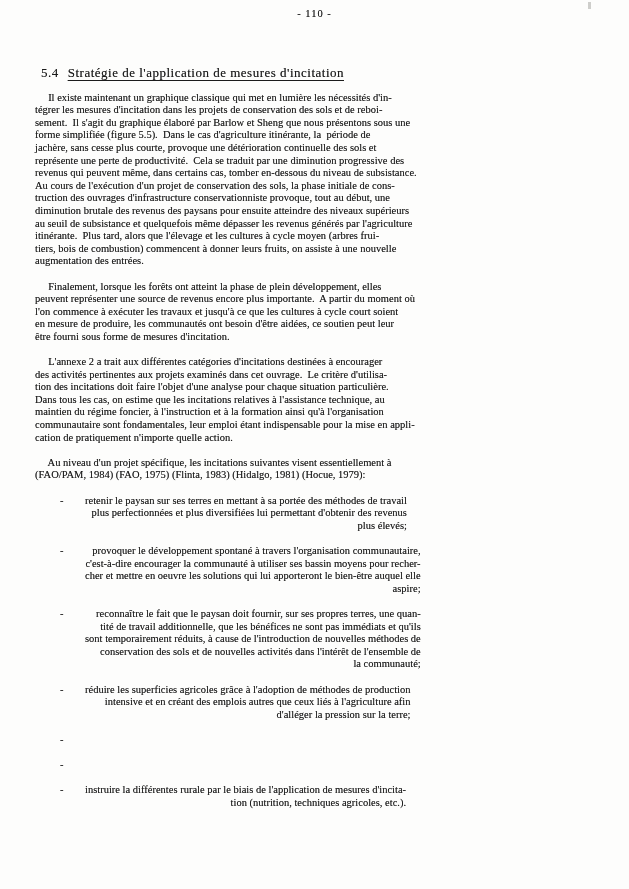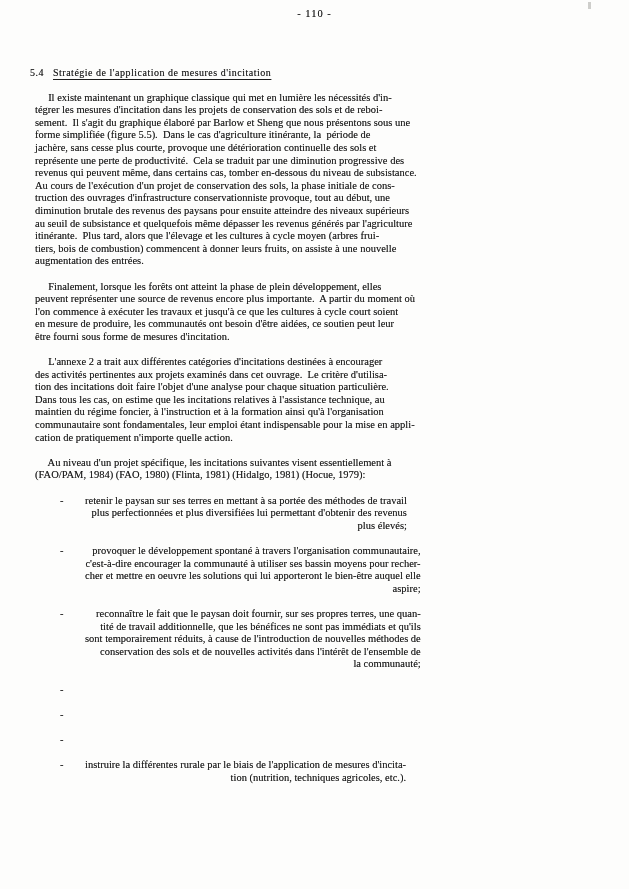--- a/index.html
+++ b/index.html
@@ -18,22 +18,22 @@
     line-height: 12.6px;
     overflow: hidden;
     text-shadow: 0 0 0.4px rgba(20,20,20,0.55);
   }
   .page-number {
     text-align: center;
     padding-top: 8px;
     letter-spacing: 1px;
   }
   .heading {
-    margin: 45px 0 0 30px;
-    font-size: 10px;
+    margin: 45px 0 0 41px;
+    font-size: 13px;
     letter-spacing: 0.5px;
     line-height: 14px;
     white-space: nowrap;
   }
   .h-num {
     margin-right: 9px;
   }
   .h-title {
     text-decoration: underline;
     text-underline-offset: 2.5px;
@@ -101,21 +101,21 @@
 en mesure de produire, les communautés ont besoin d'être aidées, ce soutien peut leur
 être fourni sous forme de mesures d'incitation.</div>
         <div class="para">     L'annexe 2 a trait aux différentes catégories d'incitations destinées à encourager
 des activités pertinentes aux projets examinés dans cet ouvrage.  Le critère d'utilisa-
 tion des incitations doit faire l'objet d'une analyse pour chaque situation particulière.
 Dans tous les cas, on estime que les incitations relatives à l'assistance technique, au
 maintien du régime foncier, à l'instruction et à la formation ainsi qu'à l'organisation
 communautaire sont fondamentales, leur emploi étant indispensable pour la mise en appli-
 cation de pratiquement n'importe quelle action.</div>
         <div class="para">     Au niveau d'un projet spécifique, les incitations suivantes visent essentiellement à
-(FAO/PAM, 1984) (FAO, 1980) (Flinta, 1981) (Hidalgo, 1981) (Hocue, 1979):</div>
+(FAO/PAM, 1984) (FAO, 1975) (Flinta, 1983) (Hidalgo, 1981) (Hocue, 1979):</div>
       </div>
     <div id="incentive-list">
         <div class="bullet">
           <span class="marker">-</span>
           <div class="bullet-text">retenir le paysan sur ses terres en mettant à sa portée des méthodes de travail
 plus perfectionnées et plus diversifiées lui permettant d'obtenir des revenus
 plus élevés;</div>
         </div>
         <div class="bullet">
           <span class="marker">-</span>
@@ -127,20 +127,23 @@
         <div class="bullet">
           <span class="marker">-</span>
           <div class="bullet-text">reconnaître le fait que le paysan doit fournir, sur ses propres terres, une quan-
 tité de travail additionnelle, que les bénéfices ne sont pas immédiats et qu'ils
 sont temporairement réduits, à cause de l'introduction de nouvelles méthodes de
 conservation des sols et de nouvelles activités dans l'intérêt de l'ensemble de
 la communauté;</div>
         </div>
         <div class="bullet">
           <span class="marker">-</span>
+          <div class="bullet-text">réduire les superficies agricoles grâce à l'adoption de méthodes de production
+intensive et en créant des emplois autres que ceux liés à l'agriculture afin
+d'alléger la pression sur la terre;</div>
         </div>
         <div class="bullet">
           <span class="marker">-</span>
         </div>
         <div class="bullet">
           <span class="marker">-</span>
         </div>
         <div class="bullet">
           <span class="marker">-</span>
           <div class="bullet-text">instruire la différentes rurale par le biais de l'application de mesures d'incita-

